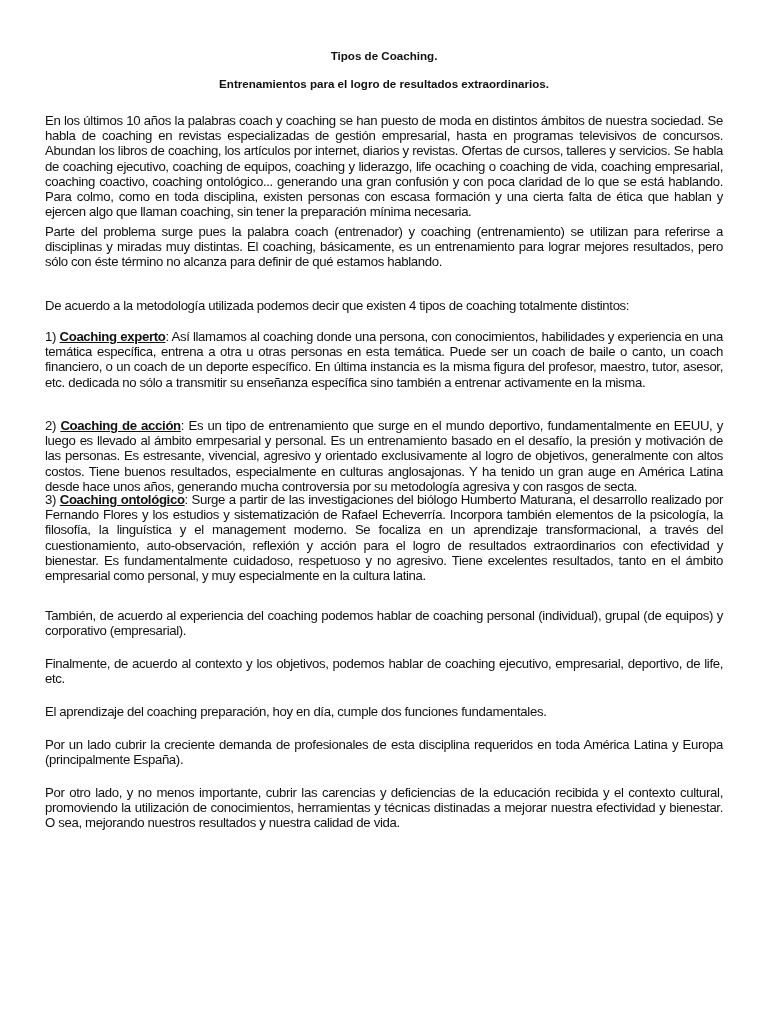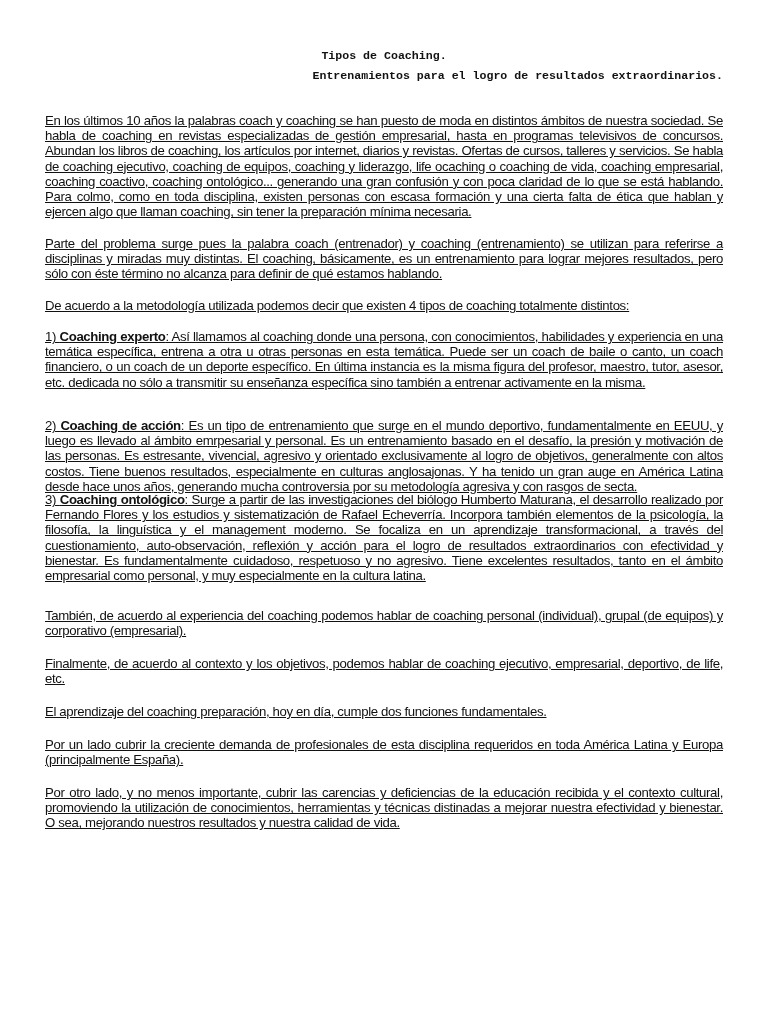--- a/index.html
+++ b/index.html
@@ -22,43 +22,42 @@
     font-family: "Liberation Sans", sans-serif;
     font-size: 13.2px;
     line-height: 15.2px;
     letter-spacing: -0.35px;
   }
   .title {
     position: absolute;
     left: 0;
     width: 678px;
     text-align: center;
-    font-family: Liberation Mono, monospace;
+    font-family: Liberation Sans, sans-serif;
     font-weight: bold;
     font-size: 11.6px;
     letter-spacing: 0;
     color: #111;
   }
   .title.t1 { top: 48px; }
-  .title.t2 { top: 68px; text-align: right; }
+  .title.t2 { top: 76px; }
   p {
     position: absolute;
     left: 0;
     width: 678px;
     margin: 0;
     text-align: justify;
-    text-decoration: underline;
   }
   p.last-left { text-align-last: left; }
   .term {
     font-weight: bold;
     text-decoration: underline;
   }
   #p1 { top: 113px; }
-  #p2 { top: 236px; }
+  #p2 { top: 224px; }
   #p3 { top: 298px; }
   #p4 { top: 329px; }
   #p5 { top: 418px; }
   #p6 { top: 492px; }
   #p7 { top: 608px; }
   #p8 { top: 656px; }
   #p9 { top: 704px; }
   #p10 { top: 737px; }
   #p11 { top: 785px; }
 </style>

